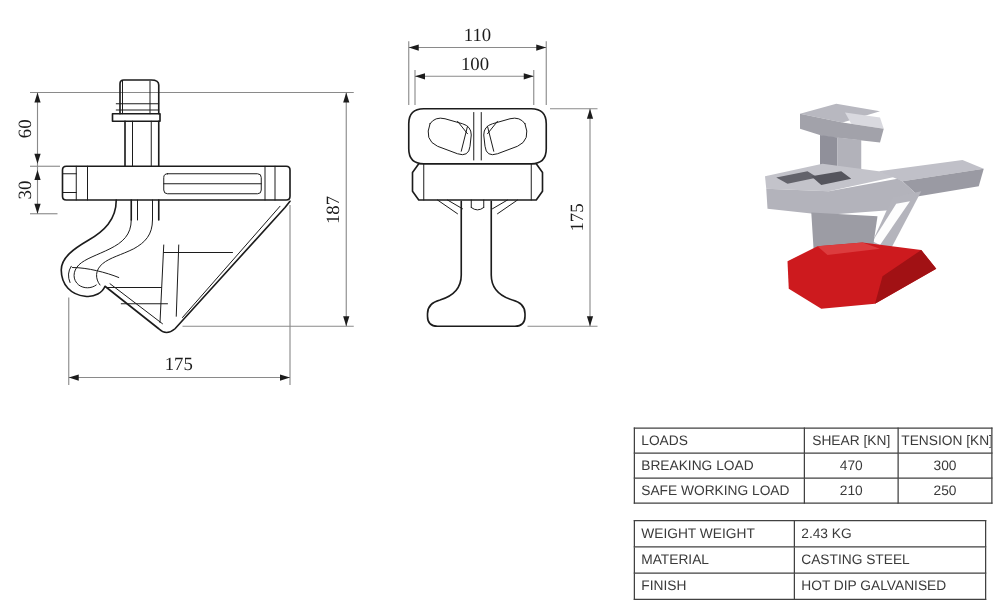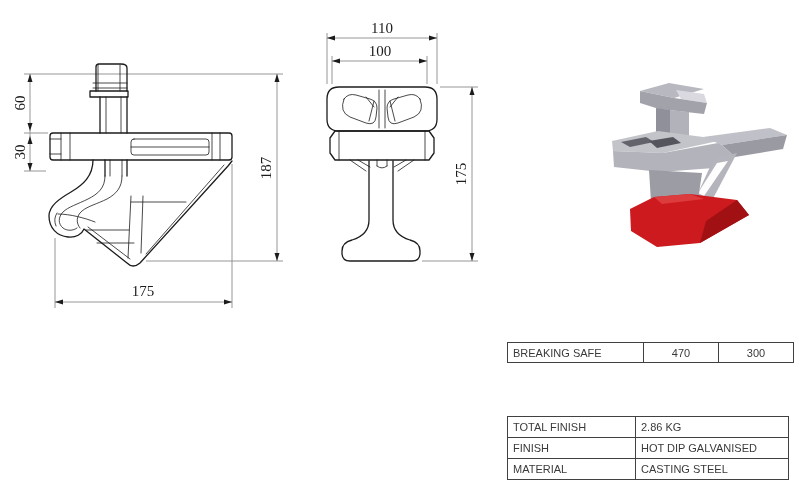--- a/index.html
+++ b/index.html
@@ -141,43 +141,53 @@
 </svg>
 
 
 <table id="table1" class="spec-table" style="left:507px;top:342px;width:286px;">
   <colgroup>
         <col style="width:136px">
         <col style="width:75px">
         <col style="width:75px">
       </colgroup>
   <tbody>
+        <tr>
+    <td>LOADS</td>
+    <td class="c">SHEAR [KN]</td>
+    <td class="c">TENSION [KN]</td>
+  </tr>
   <tr>
-    <td>BREAKING SAFE</td>
+    <td>BREAKING LOAD</td>
     <td class="c">470</td>
     <td class="c">300</td>
+  </tr>
+  <tr>
+    <td>SAFE WORKING LOAD</td>
+    <td class="c">210</td>
+    <td class="c">250</td>
   </tr>
 </tbody>
     </table>
 
 
 <table id="table2" class="spec-table" style="left:507px;top:416px;width:281px;">
   <colgroup>
         <col style="width:128px">
         <col style="width:153px">
       </colgroup>
   <tbody>
         <tr>
-    <td>TOTAL FINISH</td>
-    <td>2.86 KG</td>
+    <td>WEIGHT WEIGHT</td>
+    <td>2.43 KG</td>
+  </tr>
+  <tr>
+    <td>MATERIAL</td>
+    <td>CASTING STEEL</td>
   </tr>
   <tr>
     <td>FINISH</td>
     <td>HOT DIP GALVANISED</td>
-  </tr>
-  <tr>
-    <td>MATERIAL</td>
-    <td>CASTING STEEL</td>
   </tr>
 </tbody>
     </table>
 
 </div>
 
 </body></html>

